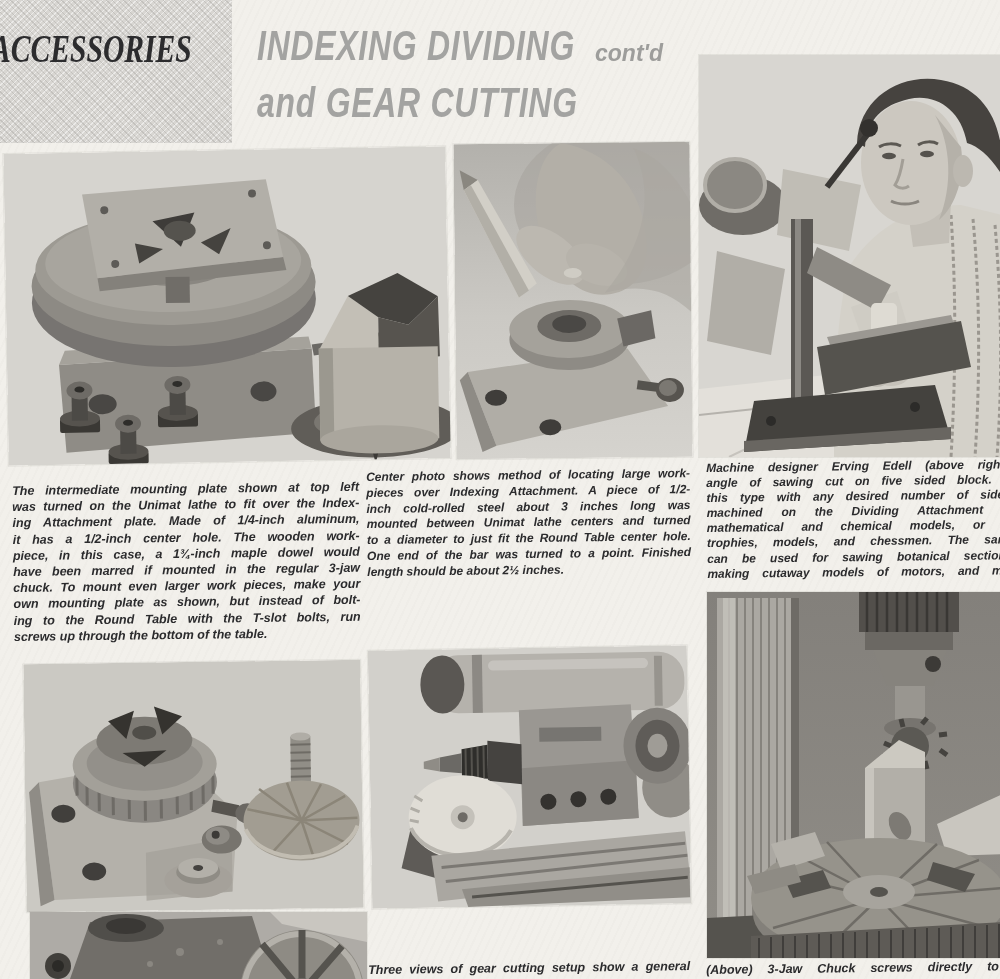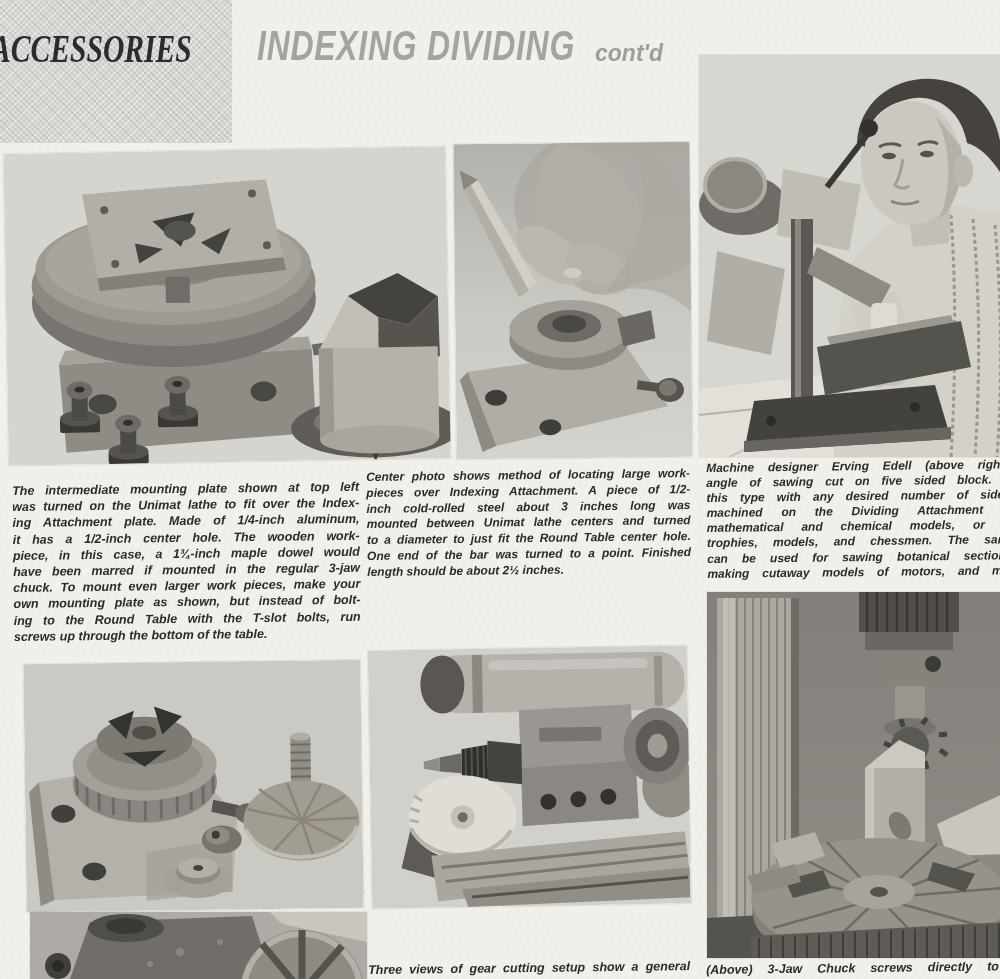--- a/index.html
+++ b/index.html
@@ -40,20 +40,21 @@
 
 <div class="page">
 
   <div class="kicker-block">
     <div class="kicker">ACCESSORIES</div>
   </div>
 
   <div class="title">
     <span class="t-big">INDEXING DIVIDING</span>
     <span class="t-contd">cont'd</span>
+    <div><span class="t-big t-line2">and GEAR CUTTING</span></div>
   </div>
 
   <figure class="photo" style="left:6px;top:150px;width:442px;height:312px;transform:rotate(-1deg);margin:0;">
     <svg viewBox="0 0 442 312" role="img" aria-label="Round Table with intermediate mounting plate, three T-slot bolts and hexagonal maple dowel workpiece">
       <rect width="442" height="312" fill="#d6d4cf"></rect>
       <g>
         <polygon points="52,212 305,200 308,284 58,300" fill="#8f8c86"></polygon>
         <polygon points="52,212 305,200 302,188 58,198" fill="#a5a29b"></polygon>
         <ellipse cx="95" cy="252" rx="14" ry="10" fill="#494744"></ellipse>
         <ellipse cx="256" cy="242" rx="13" ry="10" fill="#494744"></ellipse>

